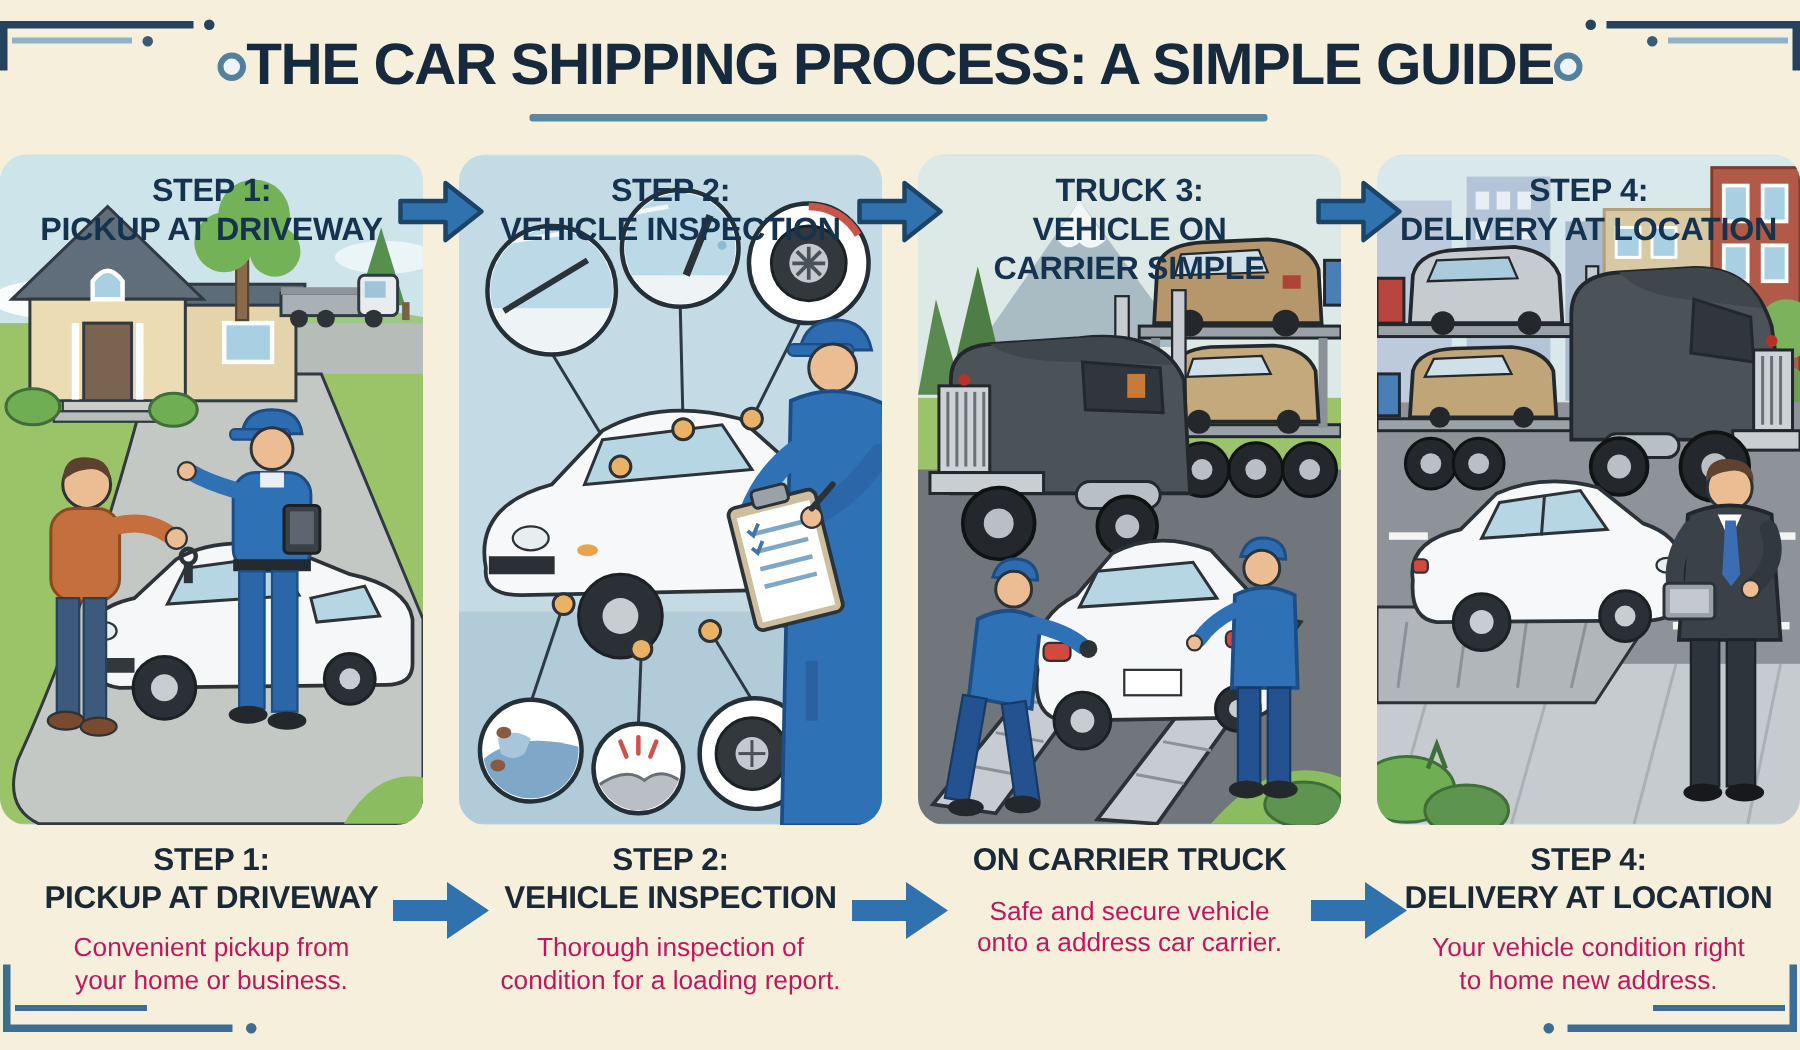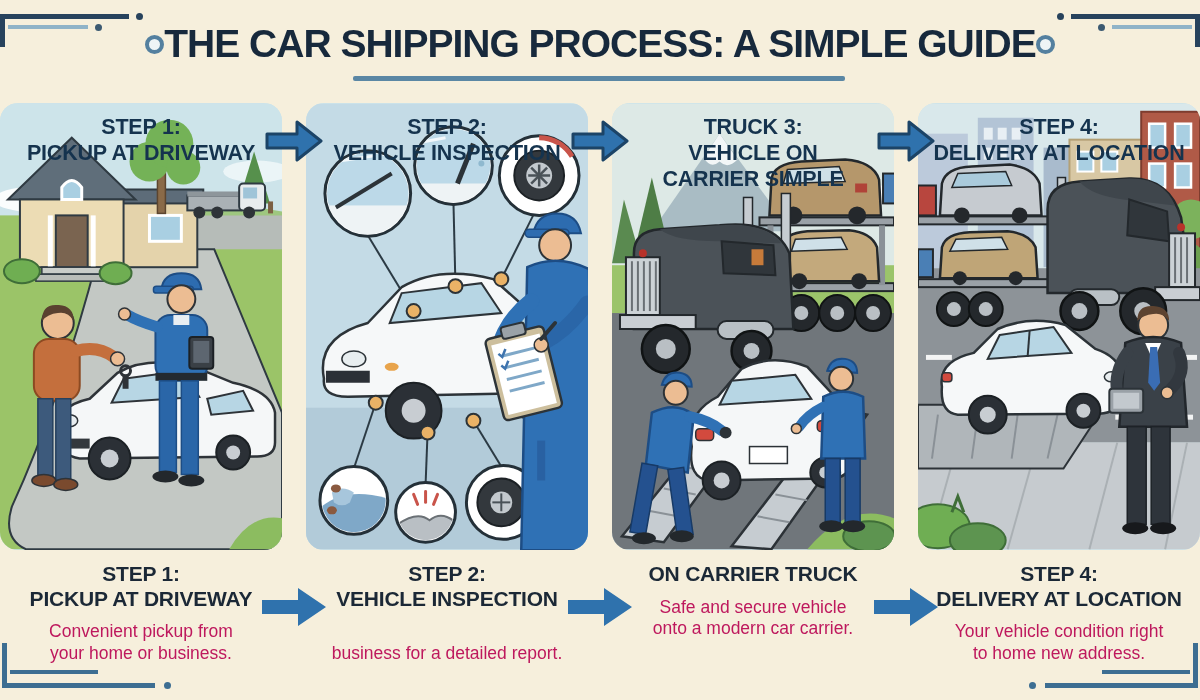--- a/index.html
+++ b/index.html
@@ -606,31 +606,31 @@
       <span>Convenient pickup from</span><br>
       <span>your home or business.</span>
     </p>
   </div>
   <div class="caption">
     <h3>
       <div>STEP 2:</div>
       <div>VEHICLE INSPECTION</div>
     </h3>
     <p>
-      <br>
-      <span>business for a detailed report.</span>
+      <span>Thorough inspection of</span><br>
+      <span>condition for a loading report.</span>
     </p>
   </div>
   <div class="caption">
     <h3>
       <div>ON CARRIER TRUCK</div>
     </h3>
     <p>
       <span>Safe and secure vehicle</span><br>
-      <span>onto a modern car carrier.</span>
+      <span>onto a address car carrier.</span>
     </p>
   </div>
   <div class="caption">
     <h3>
       <div>STEP 4:</div>
       <div>DELIVERY AT LOCATION</div>
     </h3>
     <p>
       <span>Your vehicle condition right</span><br>
       <span>to home new address.</span>

